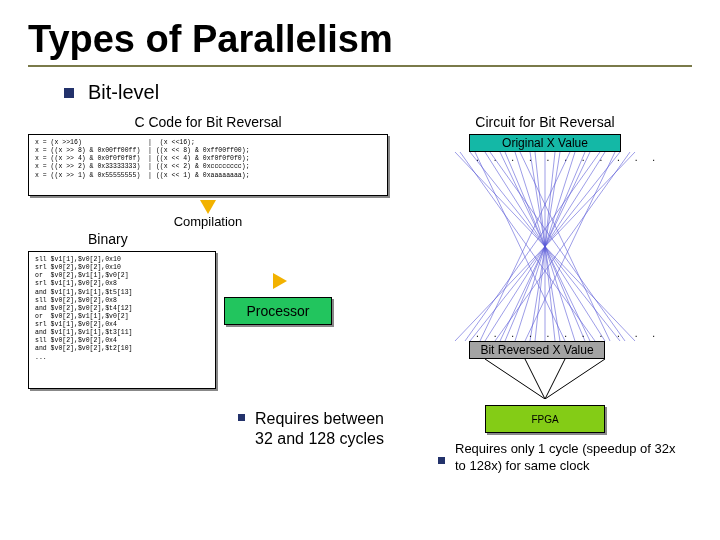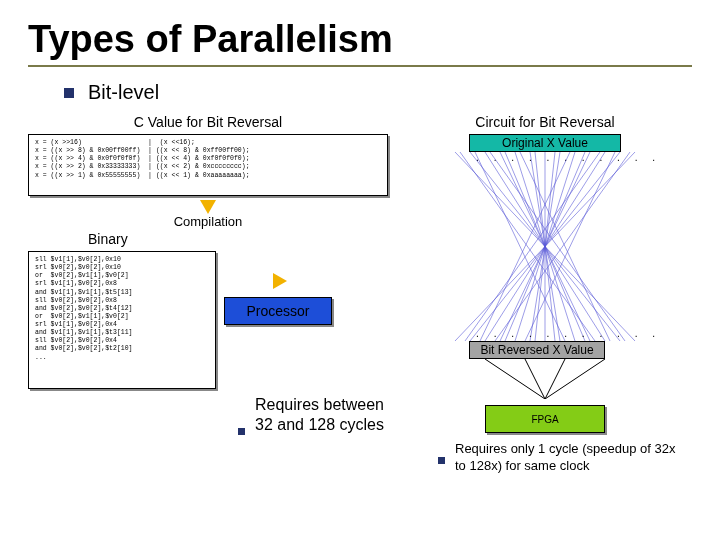--- a/index.html
+++ b/index.html
@@ -15,23 +15,23 @@
 .right{width:310px}
 .label{font-size:14px;text-align:center;margin-bottom:4px}
 .codebox{border:1px solid #000;box-shadow:2px 2px 0 #888;background:#fff;padding:4px 6px;font-family:"Courier New",monospace;font-size:6.5px;line-height:1.25;white-space:pre;overflow:hidden}
 .codebox.b1{height:62px}
 .codebox.b2{height:138px;width:188px}
 .comp-wrap{display:flex;flex-direction:column;align-items:center;margin:2px 0}
 .arrow-down{width:0;height:0;border-left:8px solid transparent;border-right:8px solid transparent;border-top:14px solid #f2b200;margin-top:2px}
 .comp-label{font-size:13px;}
 .binary-row{display:flex;gap:8px;align-items:flex-start}
 .proc-col{display:flex;flex-direction:column;align-items:center;gap:8px;margin-top:22px}
-.proc{border:1px solid #000;box-shadow:2px 2px 0 #888;width:108px;height:28px;display:flex;align-items:center;justify-content:center;font-size:14px;background:#1d4ed8}
+.proc{border:1px solid #000;box-shadow:2px 2px 0 #888;width:108px;height:28px;display:flex;align-items:center;justify-content:center;font-size:14px;background:#22c55e}
 .arrow-right{width:0;height:0;border-top:8px solid transparent;border-bottom:8px solid transparent;border-left:14px solid #f2b200;margin-left:4px}
-.req-row{display:flex;align-items:flex-end;gap:10px;margin-left:210px;margin-top:6px}
+.req-row{display:flex;align-items:flex-start;gap:10px;margin-left:210px;margin-top:20px}
 .smbul{width:7px;height:7px;background:#23326b;margin-top:5px;flex-shrink:0}
 .req{font-size:16px;line-height:1.25;width:140px}
 .circuit{position:relative;width:260px;height:225px;margin:0 auto}
 .xbox{position:absolute;border:1px solid #000;background:#fff;font-size:12px;display:flex;align-items:center;justify-content:center;width:152px;height:18px}
 .xbox.top{top:0;left:54px;background:#14b8a6}
 .xbox.bot{bottom:0;left:54px;background:#a3a3a3;width:136px}
 .wires{position:absolute;top:18px;left:30px;width:200px;height:189px}
 .wire{stroke:#5b5bd6;stroke-width:0.6;fill:none}
 .fpga{border:1px solid #000;box-shadow:2px 2px 0 #888;width:120px;height:28px;display:flex;align-items:center;justify-content:center;font-size:10px;background:#84cc16;margin:6px auto 0}
 .req2-row{display:flex;align-items:center;gap:10px;margin-top:8px;margin-left:40px}
@@ -46,21 +46,21 @@
     <div class="title">Types of Parallelism</div>
   </div>
   <div class="sub-row">
     <div class="bullet"></div>
     <div class="sub">Bit-level</div>
   </div>
 
   <div class="cols">
 
     <div class="left">
-      <div class="label">C Value for Bit Reversal</div>
+      <div class="label">C Code for Bit Reversal</div>
       <div class="codebox b1">x = (x &gt;&gt;16)                 |  (x &lt;&lt;16);
 x = ((x &gt;&gt; 8) &amp; 0x00ff00ff)  | ((x &lt;&lt; 8) &amp; 0xff00ff00);
 x = ((x &gt;&gt; 4) &amp; 0x0f0f0f0f)  | ((x &lt;&lt; 4) &amp; 0xf0f0f0f0);
 x = ((x &gt;&gt; 2) &amp; 0x33333333)  | ((x &lt;&lt; 2) &amp; 0xcccccccc);
 x = ((x &gt;&gt; 1) &amp; 0x55555555)  | ((x &lt;&lt; 1) &amp; 0xaaaaaaaa);</div>
 
       <div class="comp-wrap">
         <div class="arrow-down"></div>
         <div class="comp-label">Compilation</div>
       </div>

